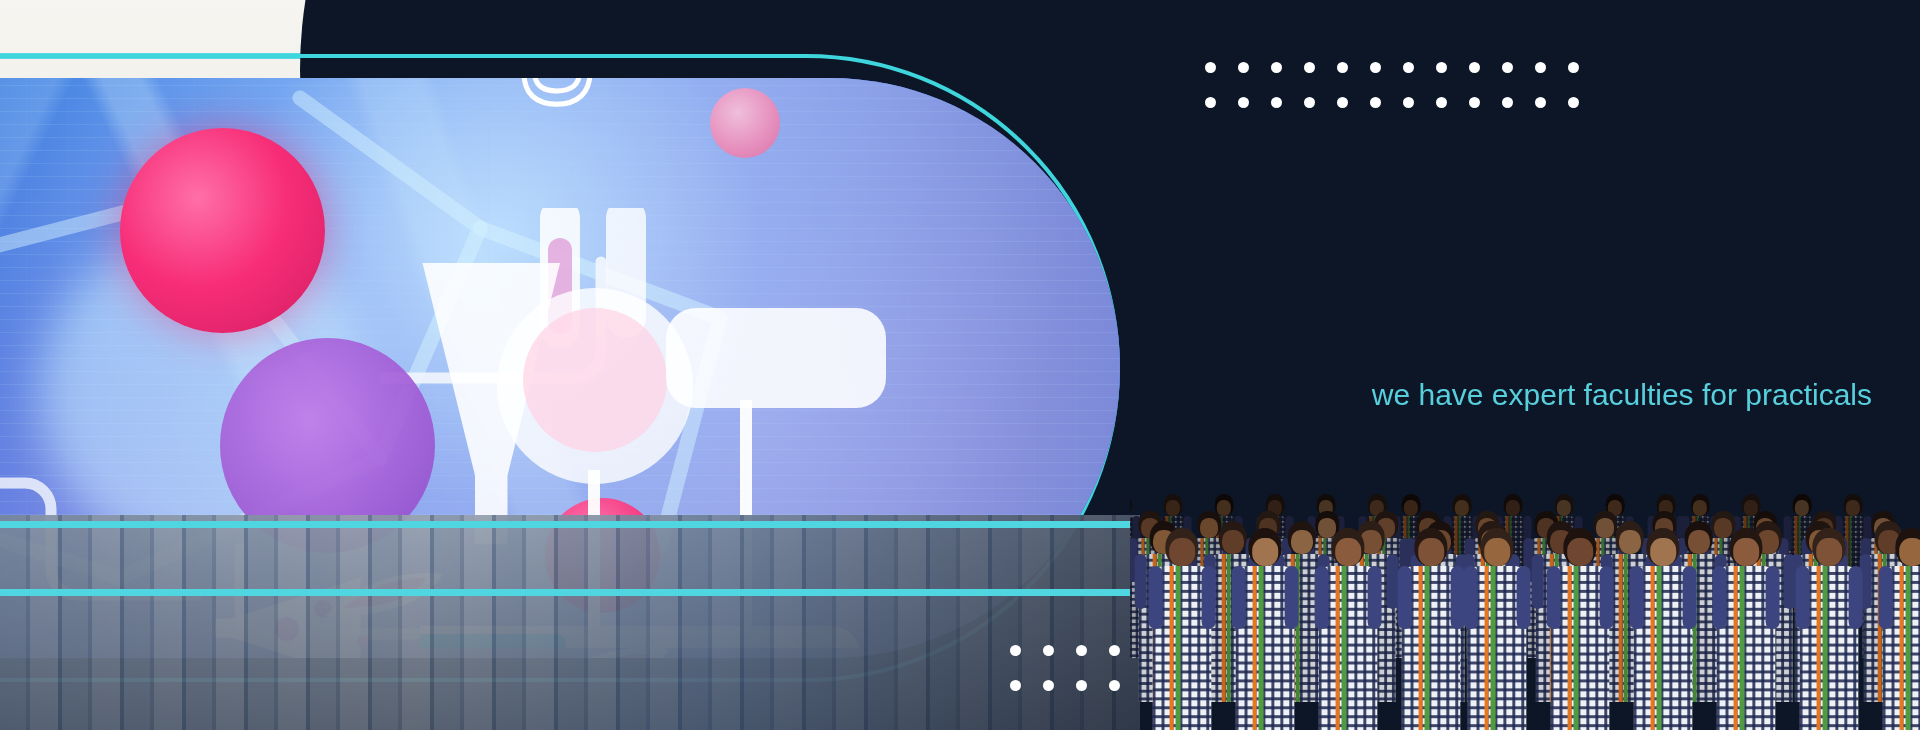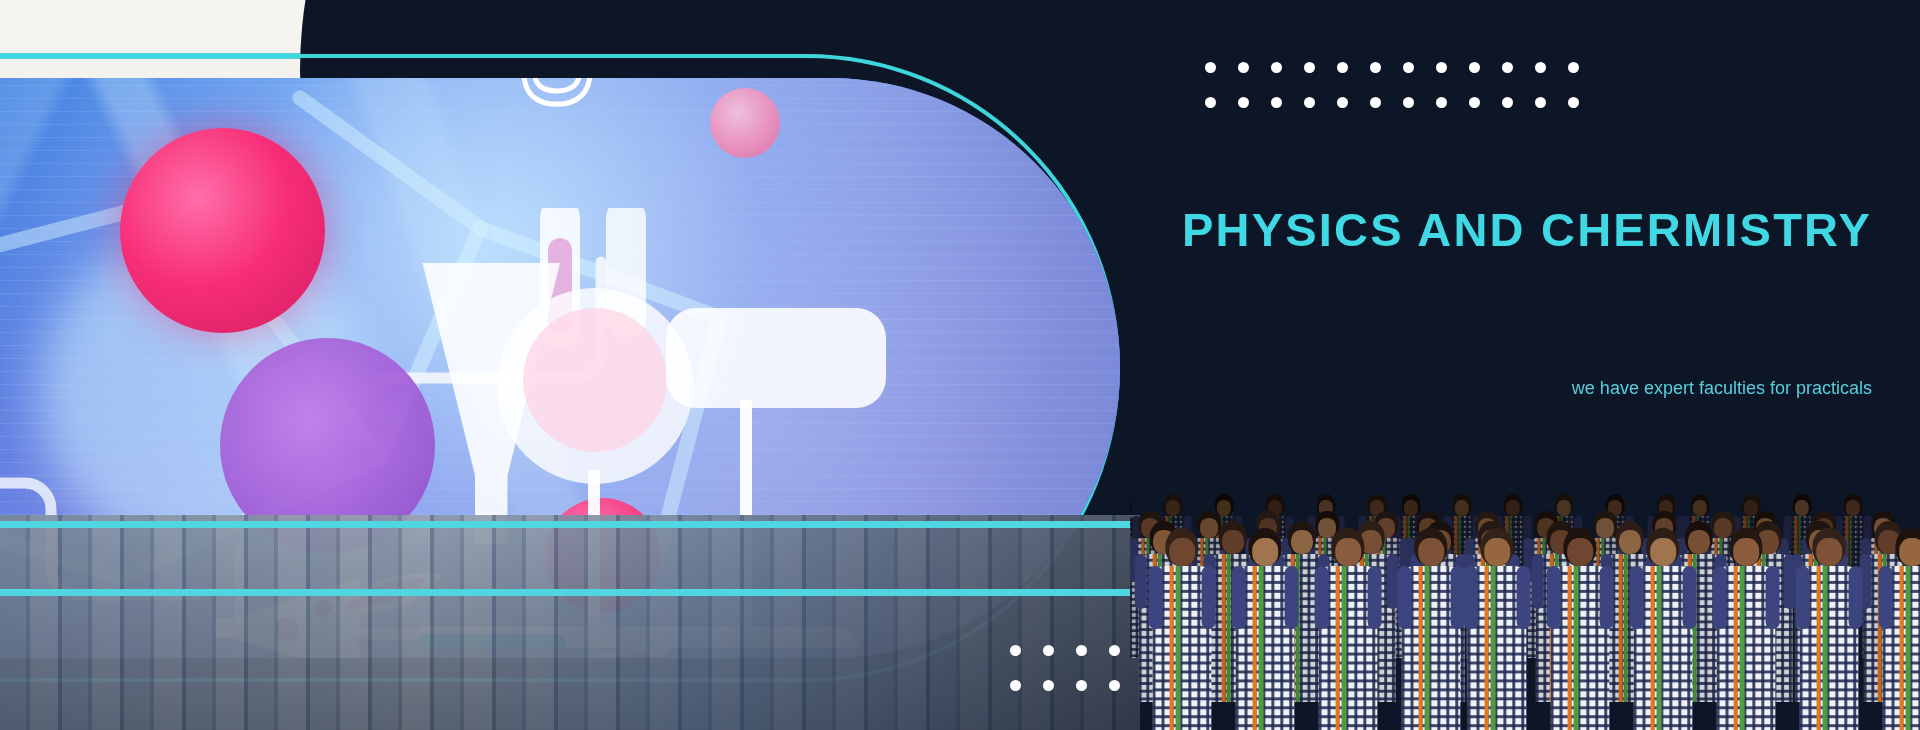--- a/index.html
+++ b/index.html
@@ -91,21 +91,21 @@
   .dotgrid{position:absolute;display:grid;}
   .dot{width:11px;height:11px;border-radius:50%;background:#ffffff;}
   #dots-top{left:65px;top:62px;grid-template-columns:repeat(12,33px);grid-template-rows:repeat(2,35px);}
   #dots-bottom{left:-130px;top:645px;grid-template-columns:repeat(4,33px);grid-template-rows:repeat(2,35px);}
 
   .headline{position:absolute;right:48px;top:202px;text-align:right;
     color:#3fd8e4;font-size:47px;font-weight:700;letter-spacing:2.2px;white-space:nowrap;}
   .subhead{position:absolute;right:48px;top:282px;text-align:right;
     color:#ffffff;font-size:28px;font-weight:700;letter-spacing:1.6px;white-space:nowrap;}
   .tagline{position:absolute;right:48px;top:378px;text-align:left;
-    color:#57cfdd;font-size:18px;font-weight:400;white-space:nowrap;}
+    color:#57cfdd;font-size:30px;font-weight:400;white-space:nowrap;}
 
   
   .students{position:absolute;left:-10px;bottom:0;width:790px;height:320px;overflow:hidden;}
   .kid{position:absolute;bottom:0;}
   .kid .head{position:absolute;left:50%;transform:translateX(-50%);border-radius:48% 48% 44% 44%;
     background:#3a2a22;}
   .kid .face{position:absolute;left:50%;transform:translateX(-50%);border-radius:44%;background:#8a5c3d;}
   .kid .body{position:absolute;left:50%;transform:translateX(-50%);border-radius:12px 12px 0 0;
     background:
       repeating-linear-gradient(0deg, rgba(30,40,80,.85) 0px, rgba(30,40,80,.85) 3px, transparent 3px, transparent 9px),
@@ -230,21 +230,20 @@
         <div class="dot" style="background: rgb(255, 255, 255);"></div>
         <div class="dot" style="background: rgb(255, 255, 255);"></div>
         <div class="dot" style="background: rgb(255, 255, 255);"></div>
         <div class="dot" style="background: rgb(255, 255, 255);"></div>
         <div class="dot" style="background: rgb(255, 255, 255);"></div>
         <div class="dot" style="background: rgb(255, 255, 255);"></div>
         <div class="dot" style="background: rgb(255, 255, 255);"></div>
         <div class="dot" style="background: rgb(255, 255, 255);"></div>
       </div>
 
-    <div class="headline">PHYSICS AND CHERMISTRY</div>
     <div class="tagline">we have expert faculties for practicals</div>
 
     <div class="dotgrid" id="dots-bottom">
         <div class="dot" style="background: rgb(255, 255, 255);"></div>
         <div class="dot" style="background: rgb(255, 255, 255);"></div>
         <div class="dot" style="background: rgb(255, 255, 255);"></div>
         <div class="dot" style="background: rgb(255, 255, 255);"></div>
         <div class="dot" style="background: rgb(255, 255, 255);"></div>
         <div class="dot" style="background: rgb(255, 255, 255);"></div>
         <div class="dot" style="background: rgb(255, 255, 255);"></div>

